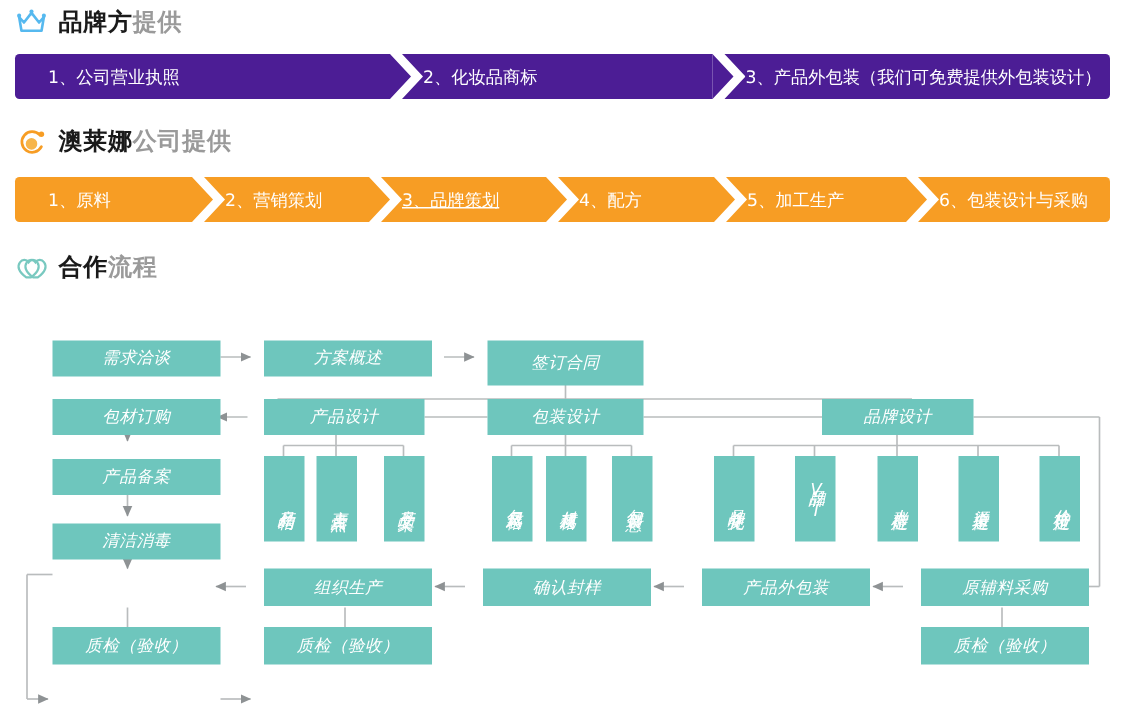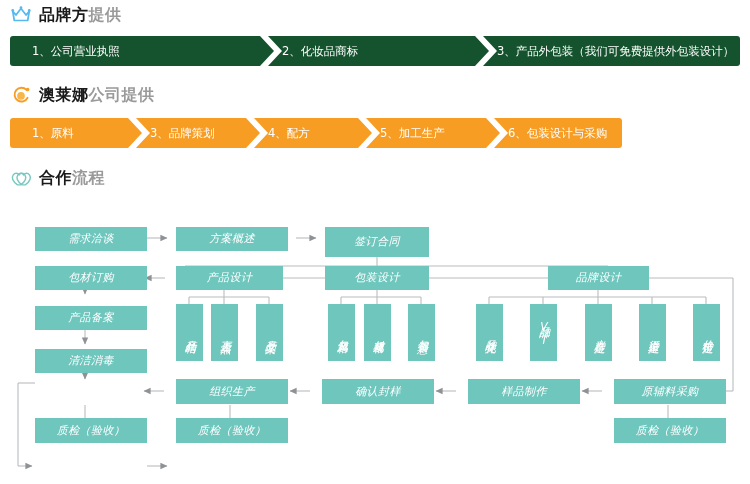--- a/index.html
+++ b/index.html
@@ -28,21 +28,21 @@
 
   
   .ribbon{position:absolute;height:30px;display:flex;}
   .rb1{left:10px;top:36px;width:730px;}
   .rb2{left:10px;top:118px;width:730px;}
   .chev{
     position:relative;height:30px;display:flex;align-items:center;
     color:#ffffff;font-size:11.5px;box-sizing:border-box;
   }
   .chev .lbl{padding-left:22px;white-space:nowrap;line-height:30px;}
-  .rb1 .chev{background:#14532d;}
+  .rb1 .chev{background:#4c1d95;}
   .rb2 .chev{background:#f79d24;}
   .rb1 .chev:first-child{border-radius:3px 0 0 3px;}
   .rb2 .chev:first-child{border-radius:3px 0 0 3px;}
   .rb1 .chev:last-child{border-radius:0 3px 3px 0;}
   .rb2 .chev:last-child{border-radius:0 3px 3px 0;}
   
   .chev + .chev::before{
     content:"";position:absolute;left:0;top:0;width:22px;height:30px;
     background:#ffffff;
     clip-path:polygon(0 0,8px 0,22px 15px,8px 30px,0 30px,14px 15px);
@@ -100,20 +100,23 @@
       </svg>
     </span>
     <span class="sec-title"><span class="strong">澳莱娜</span><span class="soft">公司提供</span></span>
   </div>
 
   <div class="ribbon rb2">
     <div class="chev" style="width:118px;">
         <span class="lbl">1、原料</span>
       </div>
     <div class="chev" style="width:118px;">
+        <span class="lbl">2、营销策划</span>
+      </div>
+    <div class="chev" style="width:118px;text-decoration:underline;">
         <span class="lbl">3、品牌策划</span>
       </div>
     <div class="chev" style="width:112px;">
         <span class="lbl">4、配方</span>
       </div>
     <div class="chev" style="width:128px;">
         <span class="lbl">5、加工生产</span>
       </div>
     <div class="chev" style="width:136px;">
         <span class="lbl">6、包装设计与采购</span>
@@ -222,21 +225,21 @@
     <div class="box vbox" style="left:530px;top:93px;width:27px;height:57px;">品牌VI</div>
     <div class="box vbox" style="left:585px;top:93px;width:27px;height:57px;">人群定位</div>
     <div class="box vbox" style="left:639px;top:93px;width:27px;height:57px;">渠道定位</div>
     <div class="box vbox" style="left:693px;top:93px;width:27px;height:57px;">价格定位</div>
 
     <div class="box" style="left:35px;top:95px;width:112px;height:24px;">产品备案</div>
     <div class="box" style="left:35px;top:138px;width:112px;height:24px;">清洁消毒</div>
 
     <div class="box" style="left:176px;top:168px;width:112px;height:25px;">组织生产</div>
     <div class="box" style="left:322px;top:168px;width:112px;height:25px;">确认封样</div>
-    <div class="box" style="left:468px;top:168px;width:112px;height:25px;">样品制作</div>
+    <div class="box" style="left:468px;top:168px;width:112px;height:25px;">产品外包装</div>
     <div class="box" style="left:614px;top:168px;width:112px;height:25px;">原辅料采购</div>
 
     <div class="box" style="left:35px;top:207px;width:112px;height:25px;">质检（验收）</div>
     <div class="box" style="left:176px;top:207px;width:112px;height:25px;">质检（验收）</div>
     <div class="box" style="left:614px;top:207px;width:112px;height:25px;">质检（验收）</div>
 
 
   </div>
 
 </div>

